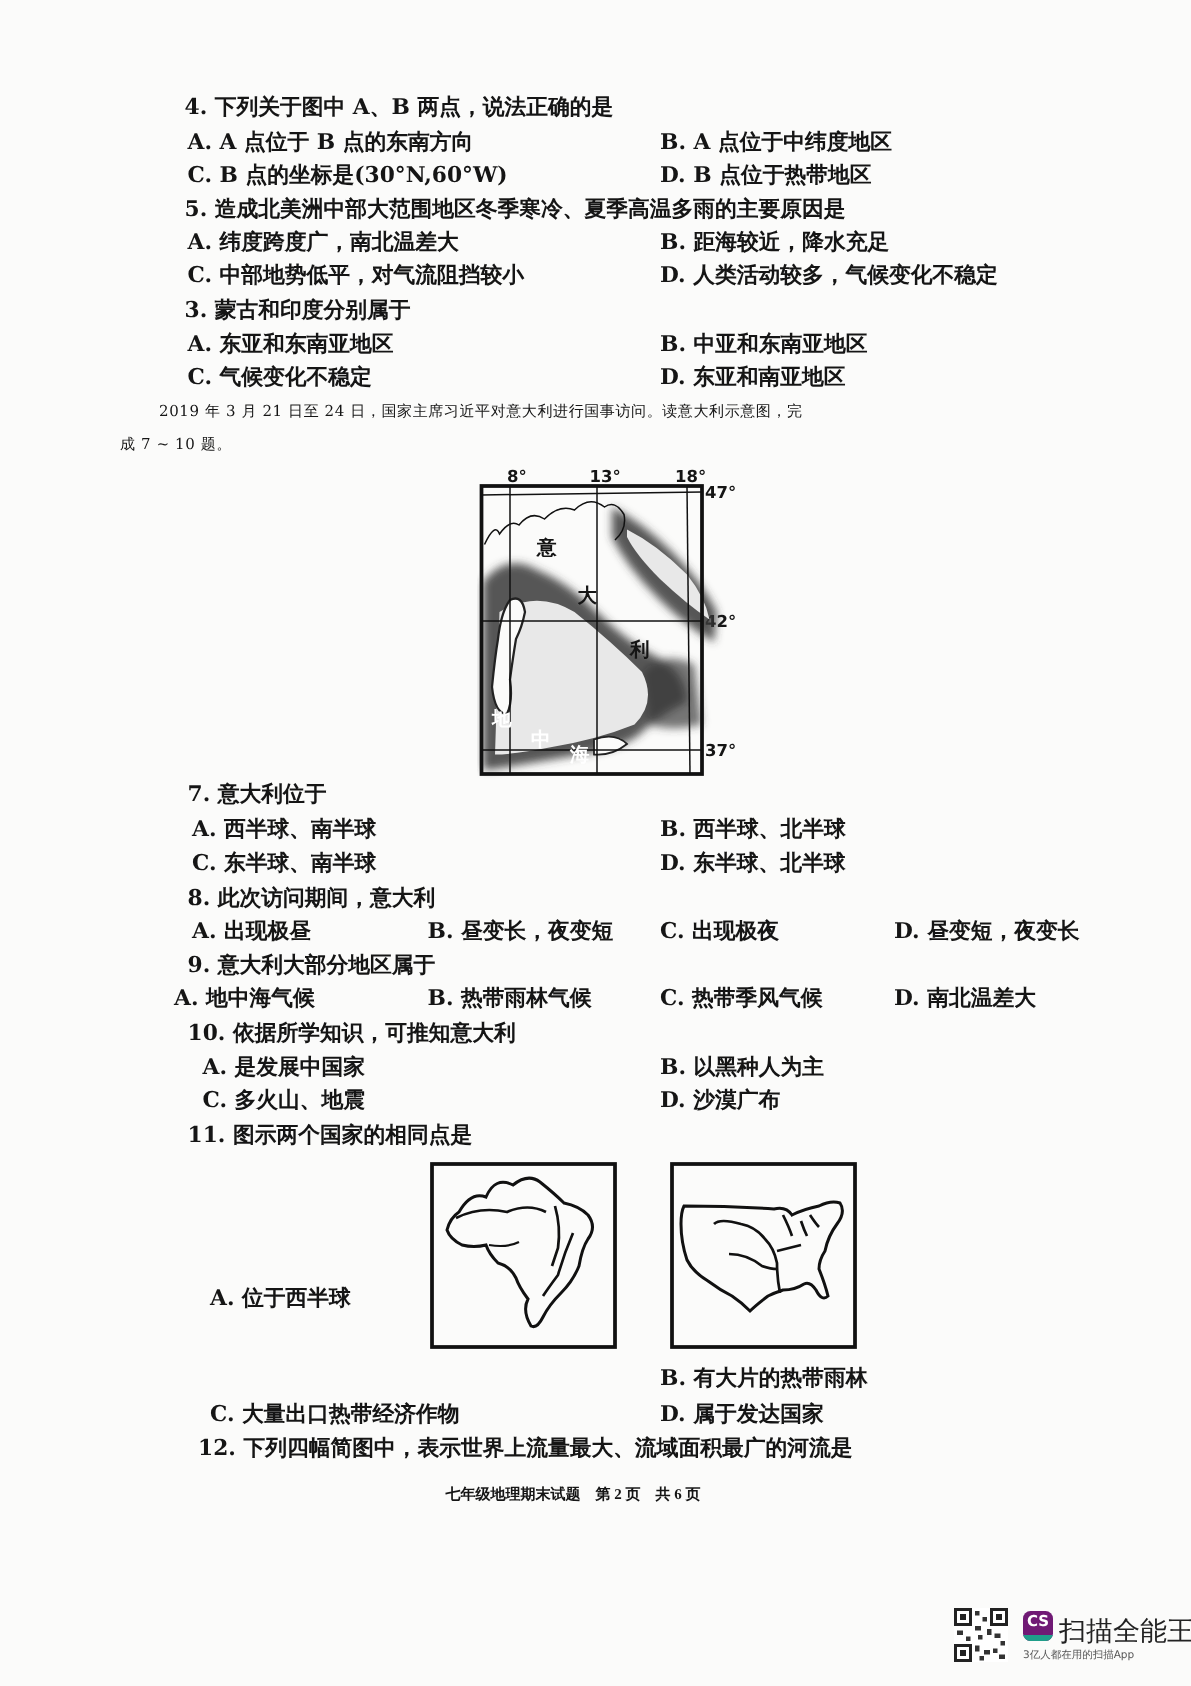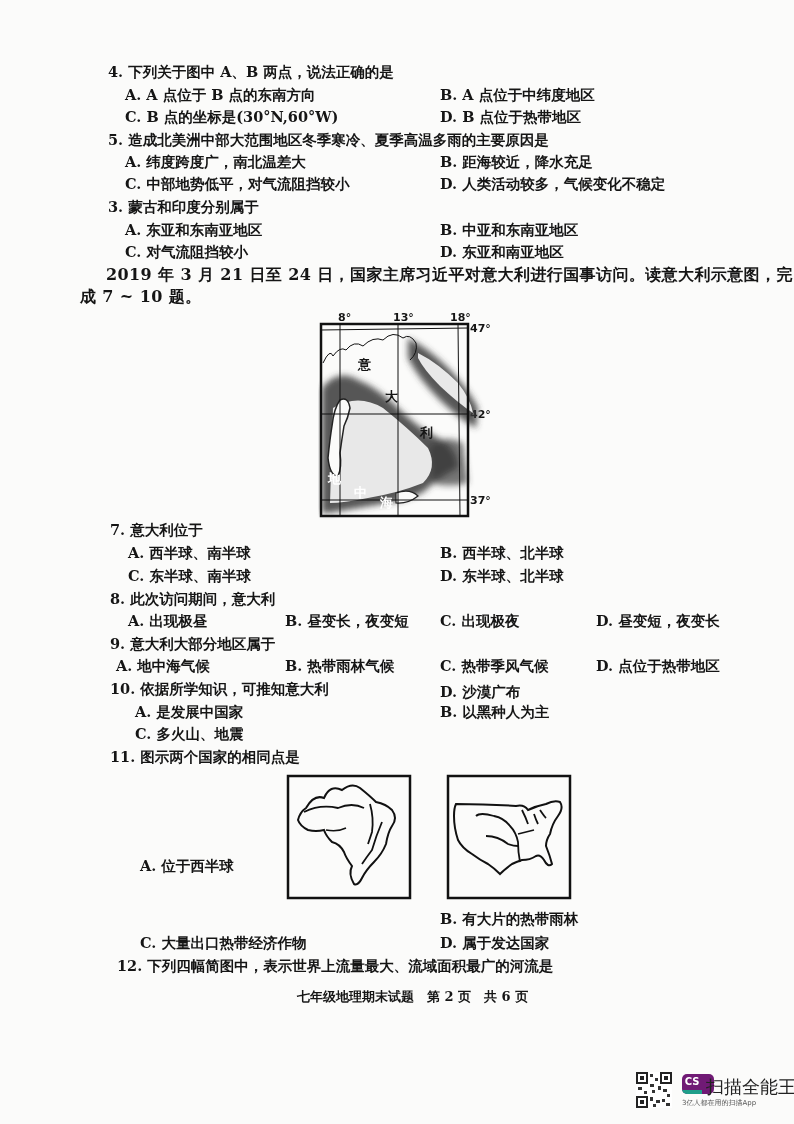--- a/index.html
+++ b/index.html
@@ -3,24 +3,24 @@
 <meta charset="utf-8">
 <style>
   html, body { margin: 0; padding: 0; }
   body {
     width: 794px; height: 1124px; position: relative; overflow: hidden;
     background: #fbfbfa;
     font-family: "DejaVu Serif", "Liberation Serif", serif;
     color: #151515;
   }
   .line { position: absolute; font-size: 14.5px; line-height: 18px; white-space: nowrap; }
-  .q { font-weight: bold; }
+  .q { font-weight: bold; margin-left: 15px; }
   .opt { font-weight: bold; }
-  .intro { font-size: 16px; font-weight: bold; letter-spacing: 0.4px; }
-  .footer { font-size: 13px; font-weight: bold; }
+  .intro { font-size: 10px; font-weight: normal; letter-spacing: 0.4px; }
+  .footer { font-size: 10px; font-weight: bold; font-family: Liberation Serif, serif; }
   .figure { position: absolute; }
   .deg { position: absolute; font-size: 11px; font-weight: bold; font-family: "DejaVu Sans", sans-serif; }
   .map-label { position: absolute; font-size: 13px; font-weight: bold; }
   .map-label.inv { color: #fff; }
   .badge { position: absolute; }
 </style>
 </head>
 <body>
 
 <div class="line q" style="left:108px;top:63px">4. 下列关于图中 A、B 两点，说法正确的是</div>
@@ -31,21 +31,21 @@
 
 <div class="line q" style="left:108px;top:131px">5. 造成北美洲中部大范围地区冬季寒冷、夏季高温多雨的主要原因是</div>
 <div class="line opt" style="left:125px;top:153px">A. 纬度跨度广，南北温差大</div>
 <div class="line opt" style="left:440px;top:153px">B. 距海较近，降水充足</div>
 <div class="line opt" style="left:125px;top:175px">C. 中部地势低平，对气流阻挡较小</div>
 <div class="line opt" style="left:440px;top:175px">D. 人类活动较多，气候变化不稳定</div>
 
 <div class="line q" style="left:108px;top:198px">3. 蒙古和印度分别属于</div>
 <div class="line opt" style="left:125px;top:221px">A. 东亚和东南亚地区</div>
 <div class="line opt" style="left:440px;top:221px">B. 中亚和东南亚地区</div>
-<div class="line opt" style="left:125px;top:243px">C. 对气流阻挡较小</div>
+<div class="line opt" style="left:125px;top:243px">C. 气候变化不稳定</div>
 <div class="line opt" style="left:440px;top:243px">D. 东亚和南亚地区</div>
 
 <div class="line intro" style="left:106px;top:266px">2019 年 3 月 21 日至 24 日，国家主席习近平对意大利进行国事访问。读意大利示意图，完</div>
 <div class="line intro" style="left:80px;top:288px">成 7 ~ 10 题。</div>
 
 <div class="figure" style="left:318px;top:308px;width:180px;height:212px">
   <span class="deg" style="left:20px;top:3px">8°</span>
   <span class="deg" style="left:75px;top:3px">13°</span>
   <span class="deg" style="left:132px;top:3px">18°</span>
   <span class="deg" style="left:152px;top:14px">47°</span>
@@ -101,27 +101,27 @@
 <div class="line q" style="left:110px;top:590px">8. 此次访问期间，意大利</div>
 <div class="line opt" style="left:128px;top:612px">A. 出现极昼</div>
 <div class="line opt" style="left:285px;top:612px">B. 昼变长，夜变短</div>
 <div class="line opt" style="left:440px;top:612px">C. 出现极夜</div>
 <div class="line opt" style="left:596px;top:612px">D. 昼变短，夜变长</div>
 
 <div class="line q" style="left:110px;top:635px">9. 意大利大部分地区属于</div>
 <div class="line opt" style="left:116px;top:657px">A. 地中海气候</div>
 <div class="line opt" style="left:285px;top:657px">B. 热带雨林气候</div>
 <div class="line opt" style="left:440px;top:657px">C. 热带季风气候</div>
-<div class="line opt" style="left:596px;top:657px">D. 点位于热带地区</div>
+<div class="line opt" style="left:596px;top:657px">D. 南北温差大</div>
 
 <div class="line q" style="left:110px;top:680px">10. 依据所学知识，可推知意大利</div>
 <div class="line opt" style="left:135px;top:703px">A. 是发展中国家</div>
 <div class="line opt" style="left:440px;top:703px">B. 以黑种人为主</div>
 <div class="line opt" style="left:135px;top:725px">C. 多火山、地震</div>
-<div class="line opt" style="left:440px;top:683px">D. 沙漠广布</div>
+<div class="line opt" style="left:440px;top:725px">D. 沙漠广布</div>
 
 <div class="line q" style="left:110px;top:748px">11. 图示两个国家的相同点是</div>
 
 <div class="figure" style="left:286px;top:774px;width:126px;height:126px">
   <svg width="126" height="126" viewBox="0 0 126 126">
     <rect x="2" y="2" width="122" height="122" fill="none" stroke="#111" stroke-width="2.5"></rect>
     <path d="M20 34 Q28 20 38 24 Q44 10 56 16 Q66 8 74 14 Q84 22 90 28 Q100 30 106 36 Q112 44 106 52 Q102 58 100 70 Q96 80 88 88 Q80 96 76 104 Q72 112 68 110 Q62 100 66 92 Q60 84 58 78 Q54 70 46 68 Q40 62 38 56 Q30 58 22 56 Q14 52 12 46 Q14 38 20 34 Z" fill="none" stroke="#111" stroke-width="2"></path>
     <path d="M18 38 Q34 30 52 34 Q66 28 78 34" fill="none" stroke="#111" stroke-width="1.8"></path>
     <path d="M84 30 Q88 44 86 58 Q84 64 82 70" fill="none" stroke="#111" stroke-width="1.8"></path>
     <path d="M96 48 Q90 62 86 76 Q80 84 76 90" fill="none" stroke="#111" stroke-width="1.8"></path>
@@ -166,19 +166,19 @@
     <rect x="8" y="19" width="3" height="3" fill="#333"></rect>
     <rect x="16" y="18" width="3" height="3" fill="#333"></rect>
     <rect x="27" y="17" width="4" height="3" fill="#333"></rect>
     <rect x="31" y="22" width="3" height="3" fill="#333"></rect>
     <rect x="14" y="25" width="3" height="4" fill="#333"></rect>
     <rect x="20" y="28" width="4" height="3" fill="#333"></rect>
     <rect x="26" y="27" width="3" height="3" fill="#333"></rect>
     <rect x="30" y="31" width="4" height="3" fill="#333"></rect>
     <rect x="17" y="32" width="3" height="3" fill="#333"></rect>
   </svg>
-  <div style="position:absolute;left:46px;top:4px;width:32px;height:20px;background:#701a75;border-radius:5px;overflow:hidden">
+  <div style="position:absolute;left:46px;top:4px;width:20px;height:20px;background:#701a75;border-radius:5px;overflow:hidden">
     <span style="position:absolute;left:0;top:2px;width:20px;text-align:center;font-family:'DejaVu Sans',sans-serif;font-size:10px;font-weight:bold;color:#fff">CS</span>
     <div style="position:absolute;left:0;bottom:0;width:20px;height:4px;background:#1f9e8a"></div>
   </div>
   <span style="position:absolute;left:70px;top:5px;font-family:'DejaVu Sans',sans-serif;font-size:18px;color:#222;white-space:nowrap">扫描全能王</span>
   <span style="position:absolute;left:46px;top:28px;font-family:'DejaVu Sans',sans-serif;font-size:7px;color:#555;white-space:nowrap">3亿人都在用的扫描App</span>
 </div>
 
 </body></html>

